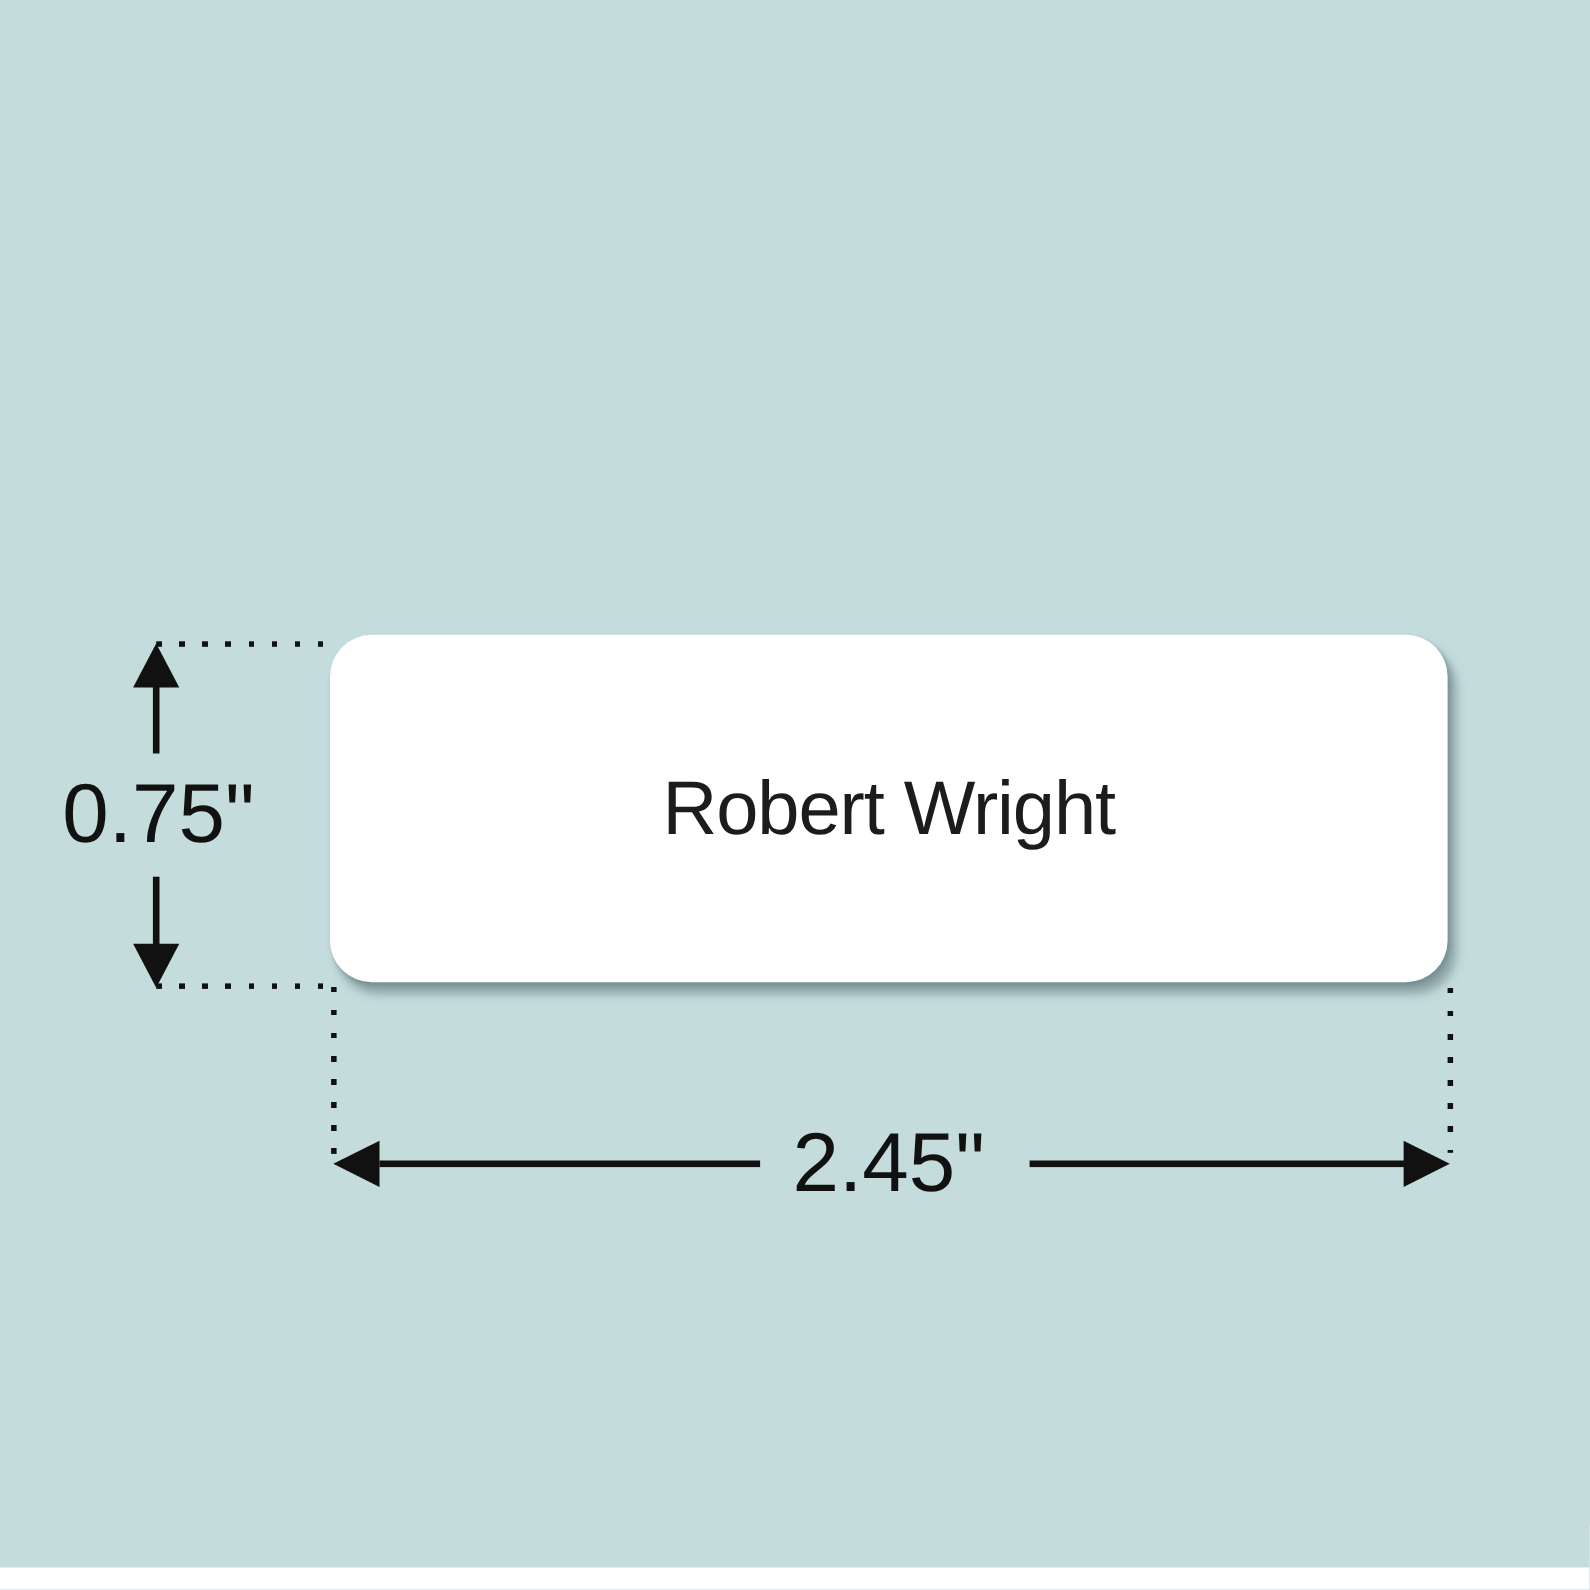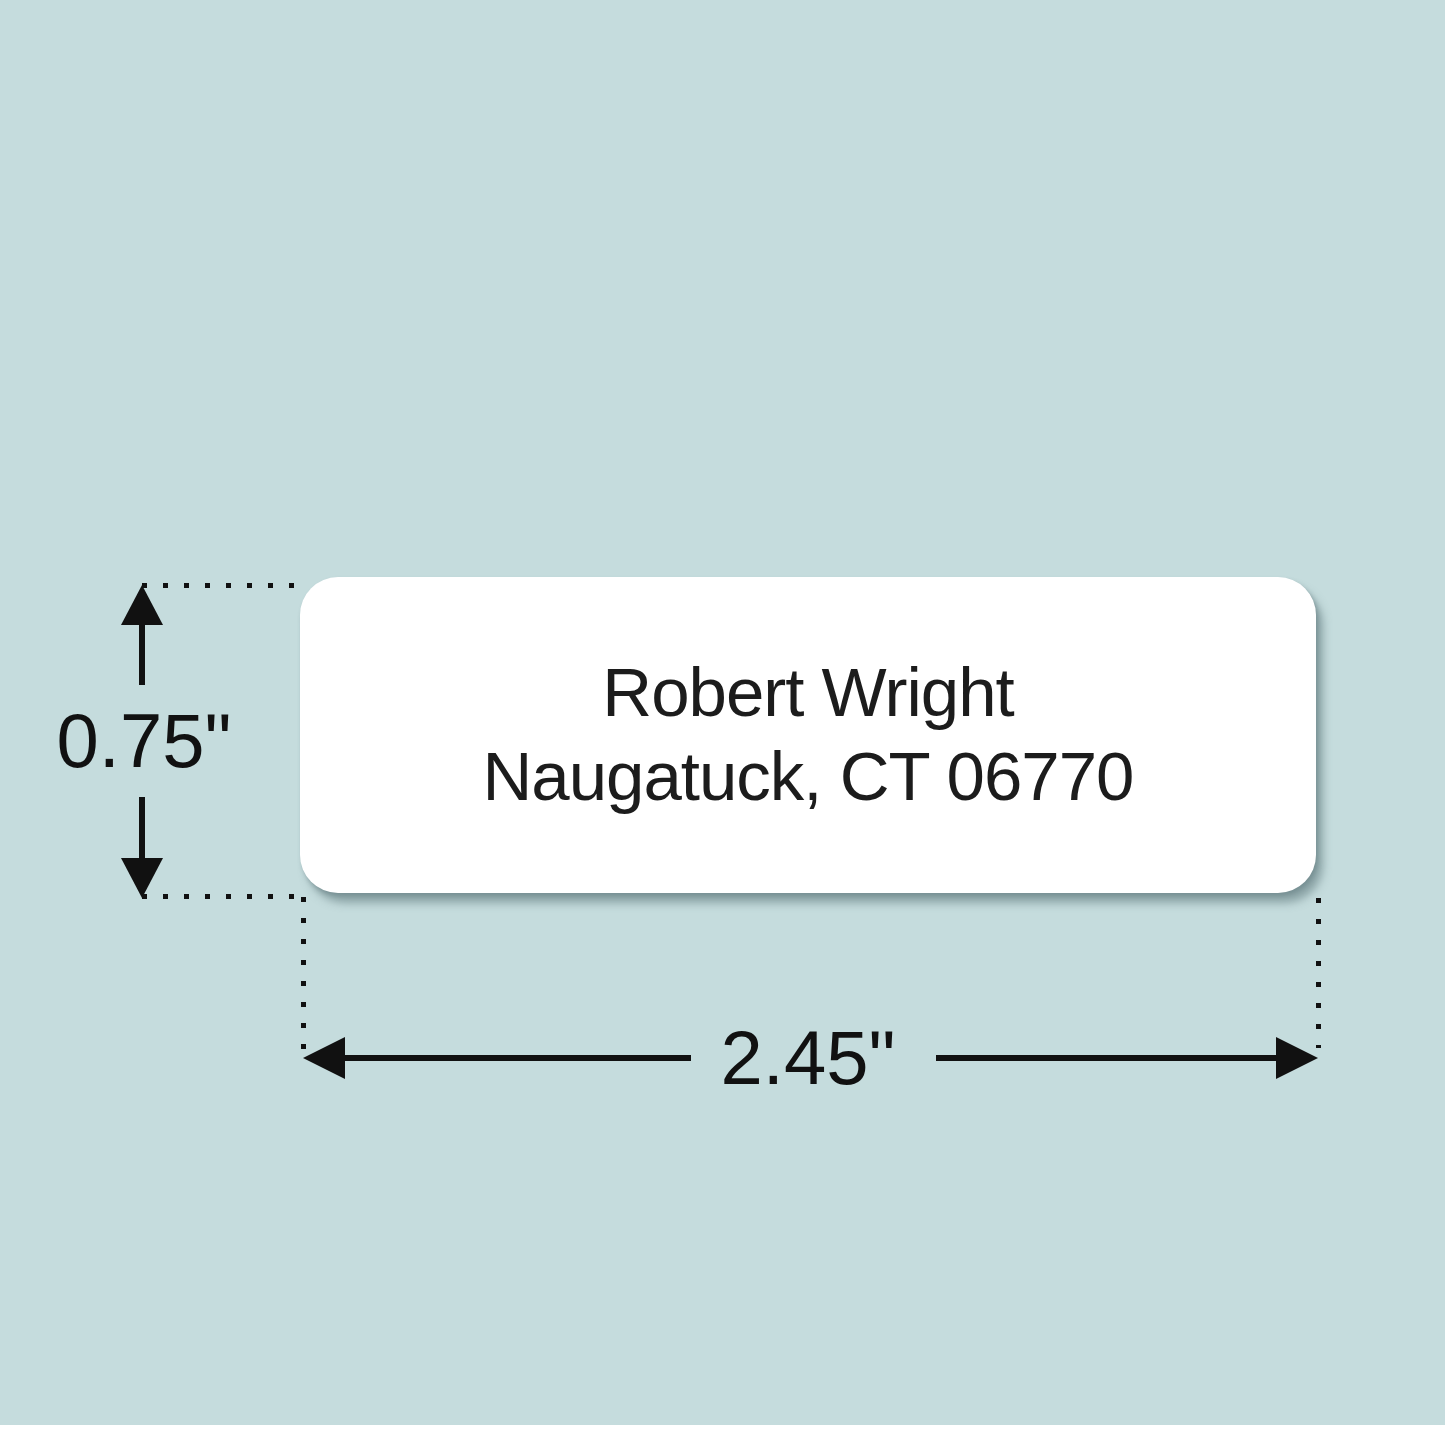--- a/index.html
+++ b/index.html
@@ -91,21 +91,20 @@
     border-left: 42px solid var(--ink);
   }
 </style>
 </head>
 <body>
 
 <div class="stage">
 
   <div class="sticker">
     <div class="line">Robert Wright</div>
-    <div class="line">Naugatuck, CT 06770</div>
   </div>
 
   <div class="dotted-h" style="left:142px; top:583px; width:160px;"></div>
   <div class="dotted-h" style="left:142px; top:894px; width:167px;"></div>
 
   <div class="head head-up" style="left:121px; top:585px;"></div>
   <div class="shaft-v" style="left:139px; top:623px; height:62px;"></div>
 
   <div class="dim-text" style="left:144px; top:740px;">0.75"</div>
 

